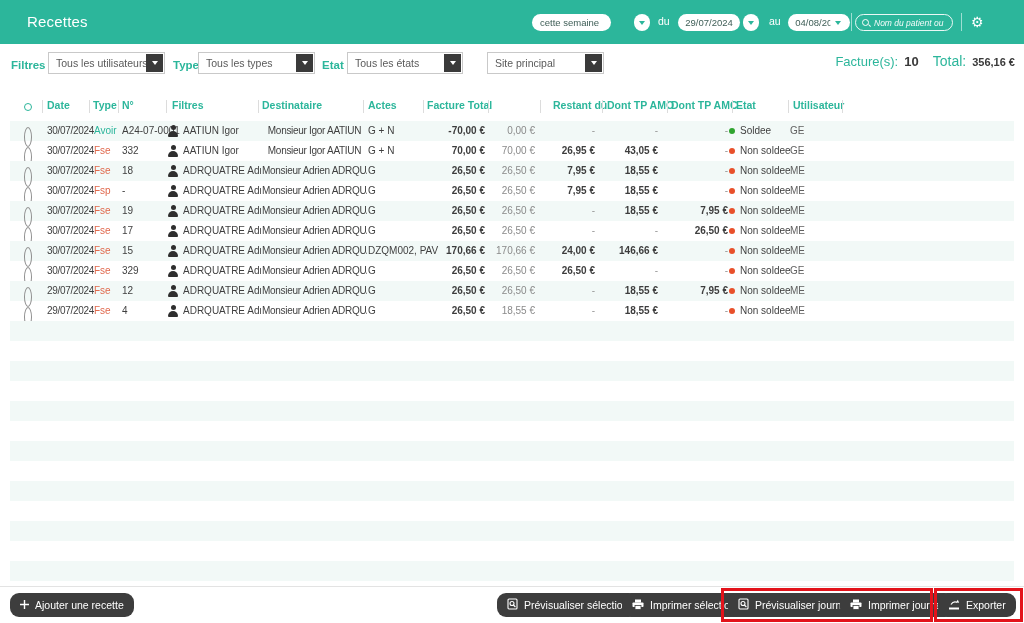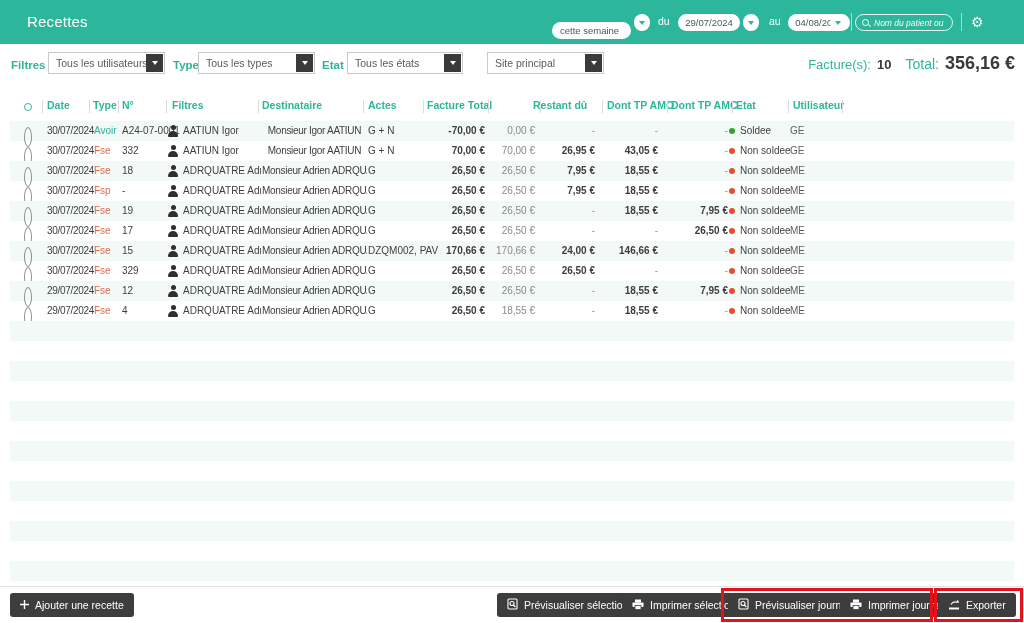--- a/index.html
+++ b/index.html
@@ -28,21 +28,21 @@
   
   .filter-label{position:absolute;top:59px;font-size:11.5px;font-weight:700;color:#2cb69b;}
   .dropdown{position:absolute;top:52px;height:22px;background:#fff;border:1px solid #c9c9c9;box-sizing:border-box;
         font-size:10.5px;color:#5a5a5a;line-height:20px;padding-left:7px;cursor:pointer;}
   .dd-btn{position:absolute;right:1px;top:1px;bottom:1px;width:17px;background:#3a3a3a;display:flex;align-items:center;justify-content:center;}
   .tri-white{width:0;height:0;border-left:3.5px solid transparent;border-right:3.5px solid transparent;border-top:4.5px solid #ffffff;}
   .summary{position:absolute;right:9px;top:53px;display:flex;align-items:baseline;gap:6px;white-space:nowrap;}
   .sum-lbl{color:#2cb69b;font-size:13px;}
   .sum-lbl2{color:#2cb69b;font-size:14px;margin-left:8px;}
   .sum-num{color:#3a3a3a;font-size:13px;font-weight:700;}
-  .sum-total{color:#3a3a3a;font-size:18px;font-weight:700;}
+  .sum-total{color:#3a3a3a;font-size:11px;font-weight:700;}
   
   .thead{position:absolute;left:0;top:99px;width:1024px;height:17px;}
   .th{position:absolute;top:0;font-size:10.5px;font-weight:700;color:#2cb69b;white-space:nowrap;}
   .th-sep{position:absolute;top:1px;width:1px;height:13px;background:#dcdcdc;}
   .radio{box-sizing:border-box;width:8px;height:8px;border-radius:50%;background:transparent;cursor:pointer;}
   .radio.teal{border:1.2px solid #2cb69b;}
   .radio.gray{border:1.2px solid #8f8f8f;}
   .select-all{position:absolute;left:24px;top:103px;}
   .row{position:absolute;left:10px;width:1004px;height:20px;font-size:10px;color:#3f3f3f;cursor:pointer;text-decoration:underline;}
   .row.alt{background:#f2f9f7;}
@@ -64,32 +64,32 @@
   .c-amo{left:575px;width:73px;font-weight:700;color:#3d3d3d;}
   .c-amc{left:645px;width:73px;font-weight:700;color:#3d3d3d;}
   .c-dontp.dash,.c-amo.dash,.c-amc.dash{font-weight:400;color:#9a9a9a;}
   .c-dot{left:719px;top:7px;width:6px;height:6px;border-radius:50%;position:absolute;}
   .c-etat{left:730px;}
   .c-user{left:780px;color:#5f5f5f;}
   .type-avoir{color:#2cb69b;}
   .type-fse{color:#e0694d;}
   
   .footer-line{position:absolute;left:0;top:586px;width:1024px;height:1px;background:#e3e3e3;}
-  .btn{position:absolute;top:593px;height:24px;background:#3d3d3d;color:#fff;border:none;border-radius:3px;
+  .btn{position:absolute;top:593px;height:24px;background:#3d3d3d;color:#fff;border:none;border-radius:9px;
        display:flex;align-items:center;gap:6px;padding:0 10px;font-size:10.5px;font-family:"Liberation Sans",sans-serif;cursor:pointer;white-space:nowrap;box-sizing:border-box;}
   .btn svg{flex:0 0 auto;}
   .hl-box{position:absolute;border:3px solid #e3131b;box-sizing:border-box;pointer-events:none;background:transparent;}
 </style>
 </head>
 <body>
 
 <div class="app-header">
   <div class="app-title">Recettes</div>
 
-  <div class="pill" style="left:552px;width:79px;margin-top:8px;">
+  <div class="pill" style="left:532px;width:79px;">
     <span>cette semaine</span>
   </div>
   <div class="pill-arrow" style="left:634px;">
     <span class="tri-teal"></span>
   </div>
 
   <div class="hdr-label" style="left:658px;">du</div>
 
   <div class="pill" style="left:678px;width:62px;justify-content:center;">
     <span>29/07/2024</span>
@@ -169,21 +169,21 @@
     <div class="th" style="left: 122px;">N°</div>
     <div class="th-sep" style="left: 166px;"></div>
     <div class="th" style="left: 172px;">Filtres</div>
     <div class="th-sep" style="left: 258px;"></div>
     <div class="th" style="left: 262px;">Destinataire</div>
     <div class="th-sep" style="left: 363px;"></div>
     <div class="th" style="left: 368px;">Actes</div>
     <div class="th-sep" style="left: 423px;"></div>
     <div class="th" style="left: 427px;">Facture Total</div>
     <div class="th-sep" style="left: 488px;"></div>
-    <div class="th" style="left: 493px; padding-left: 40px;">Restant dû</div>
+    <div class="th" style="left: 513px; padding-left: 40px;">Restant dû</div>
     <div class="th-sep" style="left: 540px;"></div>
     <div class="th" style="left: 544px; margin-top: 20px;">Dont patient</div>
     <div class="th-sep" style="left: 602px;"></div>
     <div class="th" style="left: 607px;">Dont TP AMO</div>
     <div class="th-sep" style="left: 667px;"></div>
     <div class="th" style="left: 671px; text-align: right;">Dont TP AMC</div>
     <div class="th-sep" style="left: 732px;"></div>
     <div class="th" style="left: 736px;">Etat</div>
     <div class="th-sep" style="left: 788px;"></div>
     <div class="th" style="left: 793px;">Utilisateur</div>

